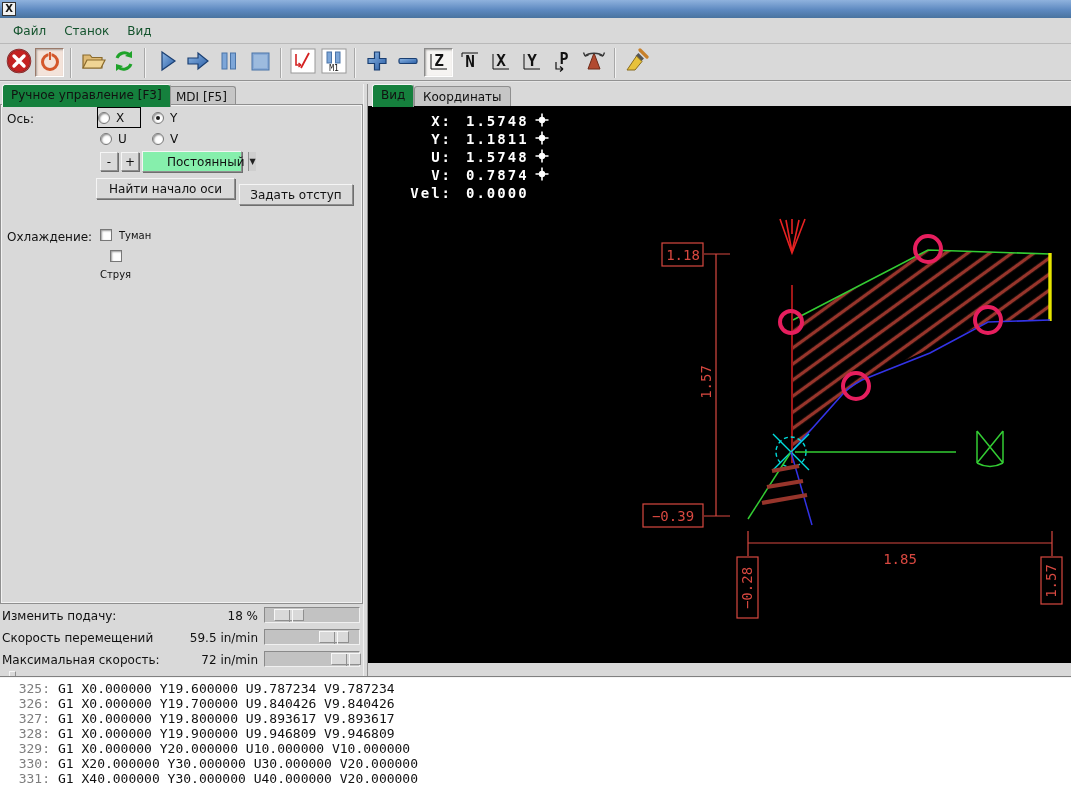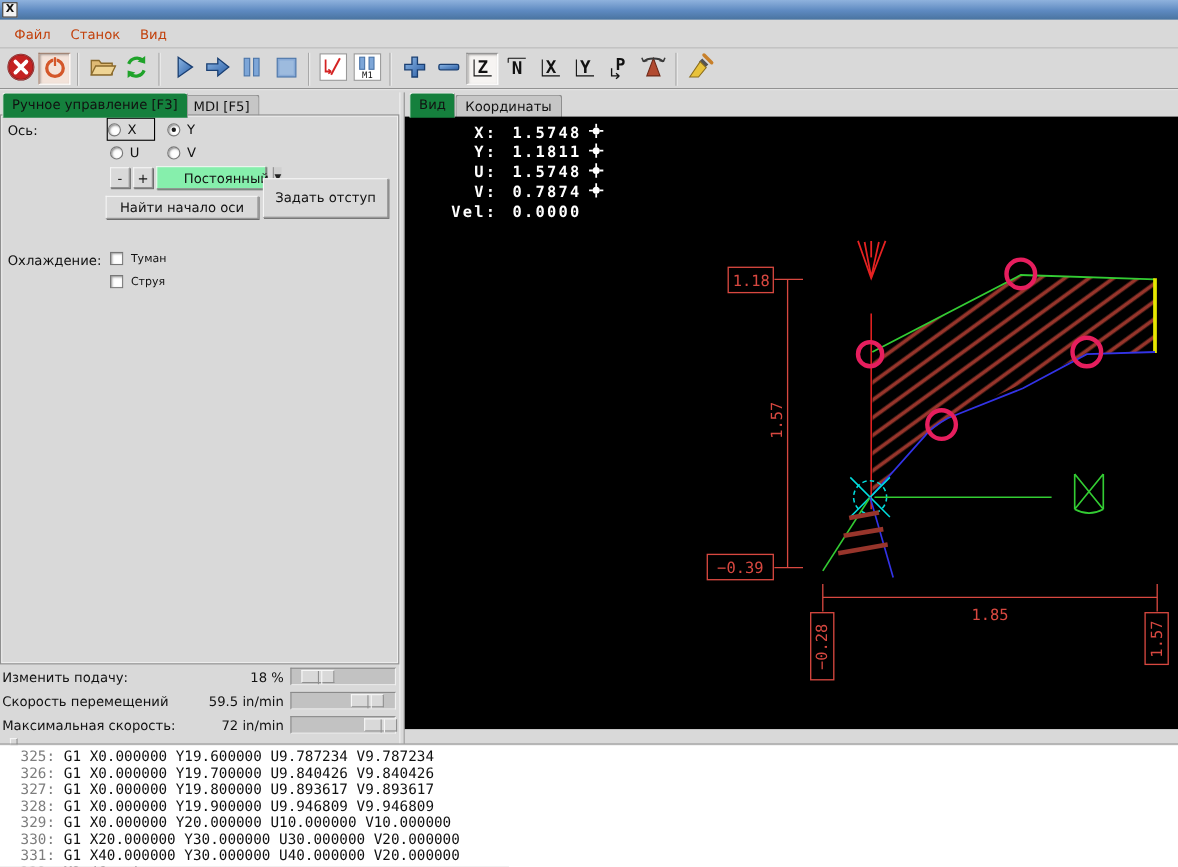--- a/index.html
+++ b/index.html
@@ -11,21 +11,21 @@
   .titlebar { position:absolute; left:0; top:0; width:1071px; height:18px;
     background:linear-gradient(180deg,#8fb2dd 0%,#5d89c0 55%,#49739f 100%);
     display:flex; align-items:center; }
   .win-icon { position:absolute; left:2px; top:2px; width:14px; height:14px; background:#f2f2f2;
     border:1px solid #333; font-size:10px; line-height:12px; text-align:center; color:#111; font-weight:bold;}
   .title-text { width:100%; text-align:center; color:#e7eefb; font-size:13px; text-shadow:0 1px 1px #3a5f8a; }
 
   
   .menubar { position:absolute; left:0; top:18px; width:1071px; height:26px; background:#d9d9d9;
     border-bottom:1px solid #b9b9b9; display:flex; align-items:center; padding-left:4px; }
-  .menu-item { font-size:12px; color:#c2410c; padding:4px 9px; }
+  .menu-item { font-size:12px; color:#14532d; padding:4px 9px; }
 
   
   .toolbar { position:absolute; left:0; top:45px; width:1071px; height:37px; background:#d9d9d9;
     border-bottom:2px groove #e6e6e6; display:flex; align-items:center; padding-left:3px; }
   .tbtn { width:29px; height:29px; display:flex; align-items:center; justify-content:center;
     margin:0 1px; border:1px solid transparent; }
   .tbtn.pressed { background:#f6f4f2; border:1px solid #8a8a8a; border-bottom-color:#fff; border-right-color:#fff;
     box-shadow:inset 1px 1px 2px rgba(0,0,0,.35); }
   .tbtn.pressed-warm { background:#f3e3da; border:1px solid #9a7a6a; border-bottom-color:#fff; border-right-color:#fff;
     box-shadow:inset 1px 1px 2px rgba(0,0,0,.3); }
@@ -271,28 +271,28 @@
   </div>
 
   <div class="btn" style="left:100px; top:152px; width:18px; height:19px;">-</div>
   <div class="btn" style="left:121px; top:152px; width:18px; height:19px;">+</div>
   <div class="combo" style="left:142px; top:151px; width:100px; height:21px;">
     <span class="txt">Постоянный</span>
     <span class="arrow">▼</span>
   </div>
 
   <div class="btn" style="left:96px; top:178px; width:139px; height:21px;">Найти начало оси</div>
-  <div class="btn" style="left:239px; top:162px; width:114px; height:36px;">Задать отступ</div>
+  <div class="btn" style="left:239px; top:184px; width:114px; height:21px;">Задать отступ</div>
 
   <span class="lbl" style="left:7px; top:230px;">Охлаждение:</span>
   <div class="checkrow" style="left:100px; top:229px;">
     <span class="checkbox"></span>
     <span>Туман</span>
   </div>
-  <div class="checkrow" style="left:100px; top:250px;">
+  <div class="checkrow" style="left:100px; top:250px;flex-direction:column;">
     <span class="checkbox"></span>
     <span>Струя</span>
   </div>
 
   <span class="srow-label" style="left:2px; top:609px;">Изменить подачу:</span>
   <span class="srow-value" style="left:168px; top:609px;">18 %</span>
   <div class="track" style="left:264px; top:607px;">
     <div class="thumb" style="left:9px;"></div>
   </div>
 

